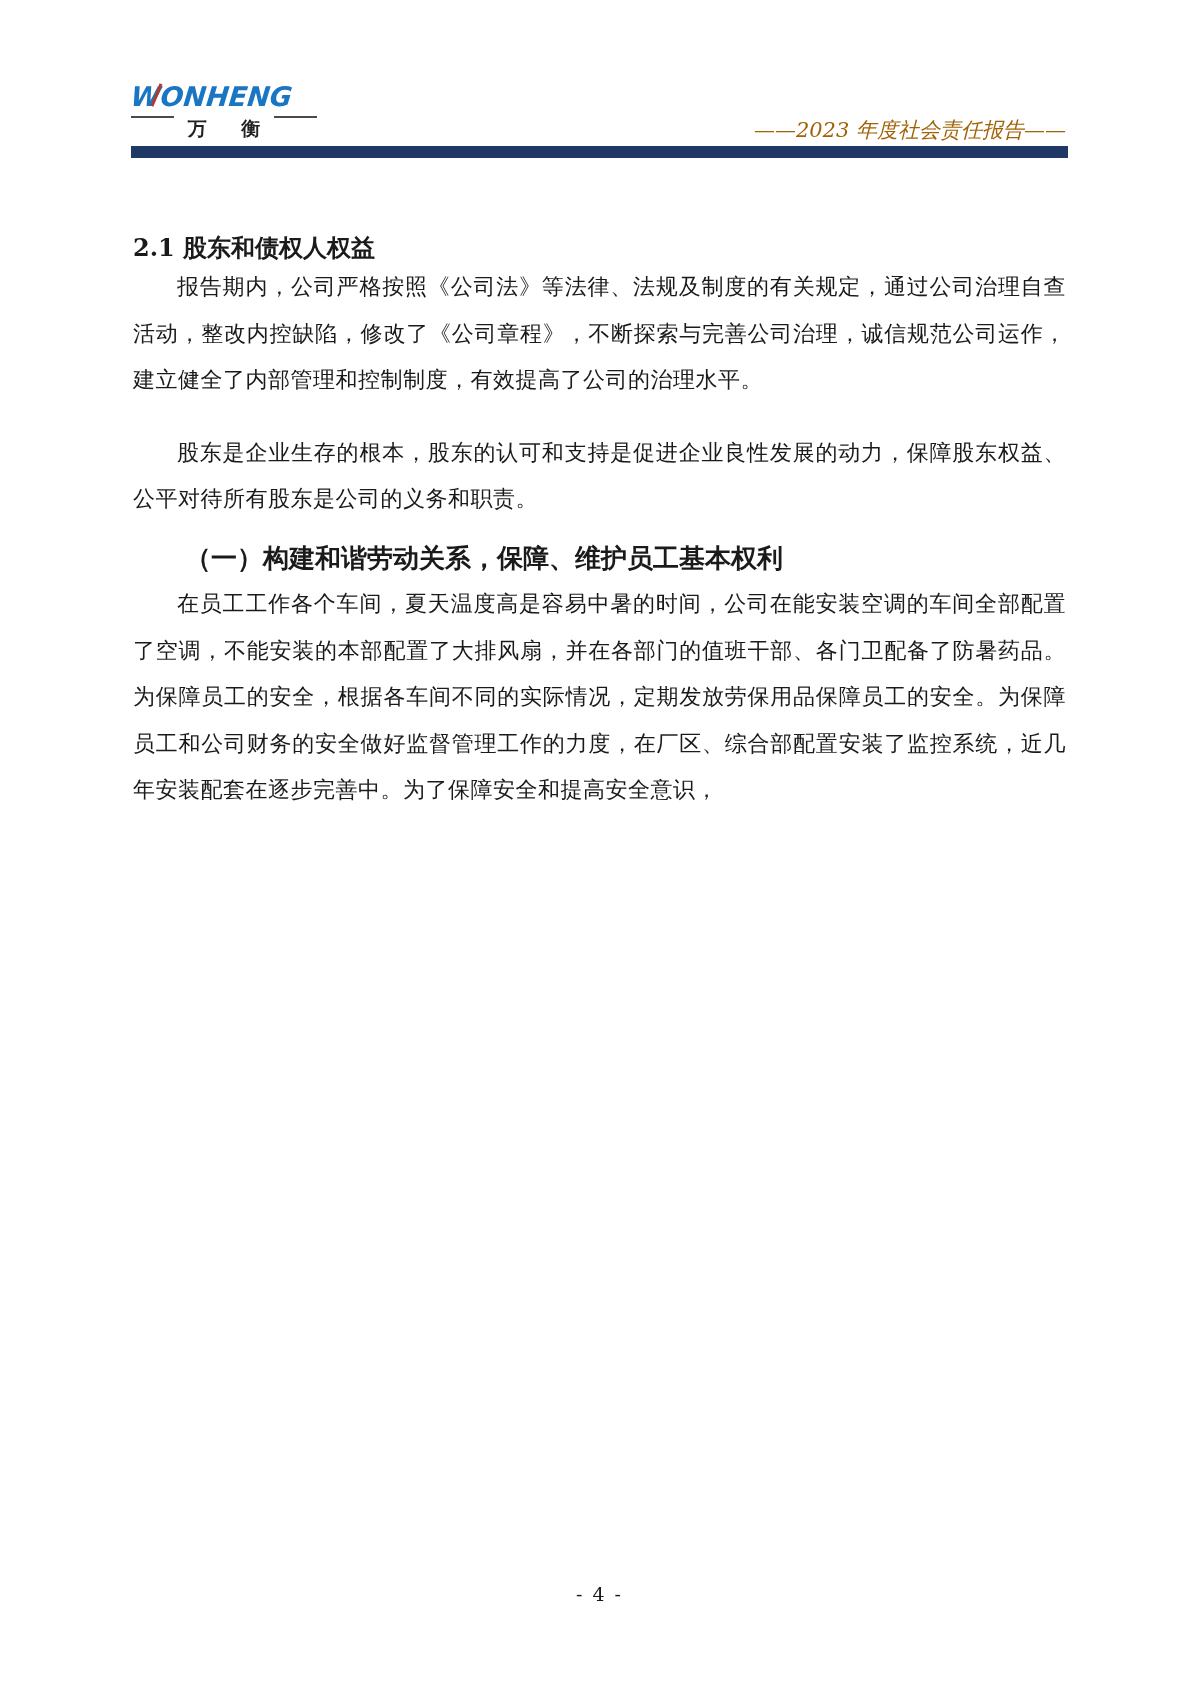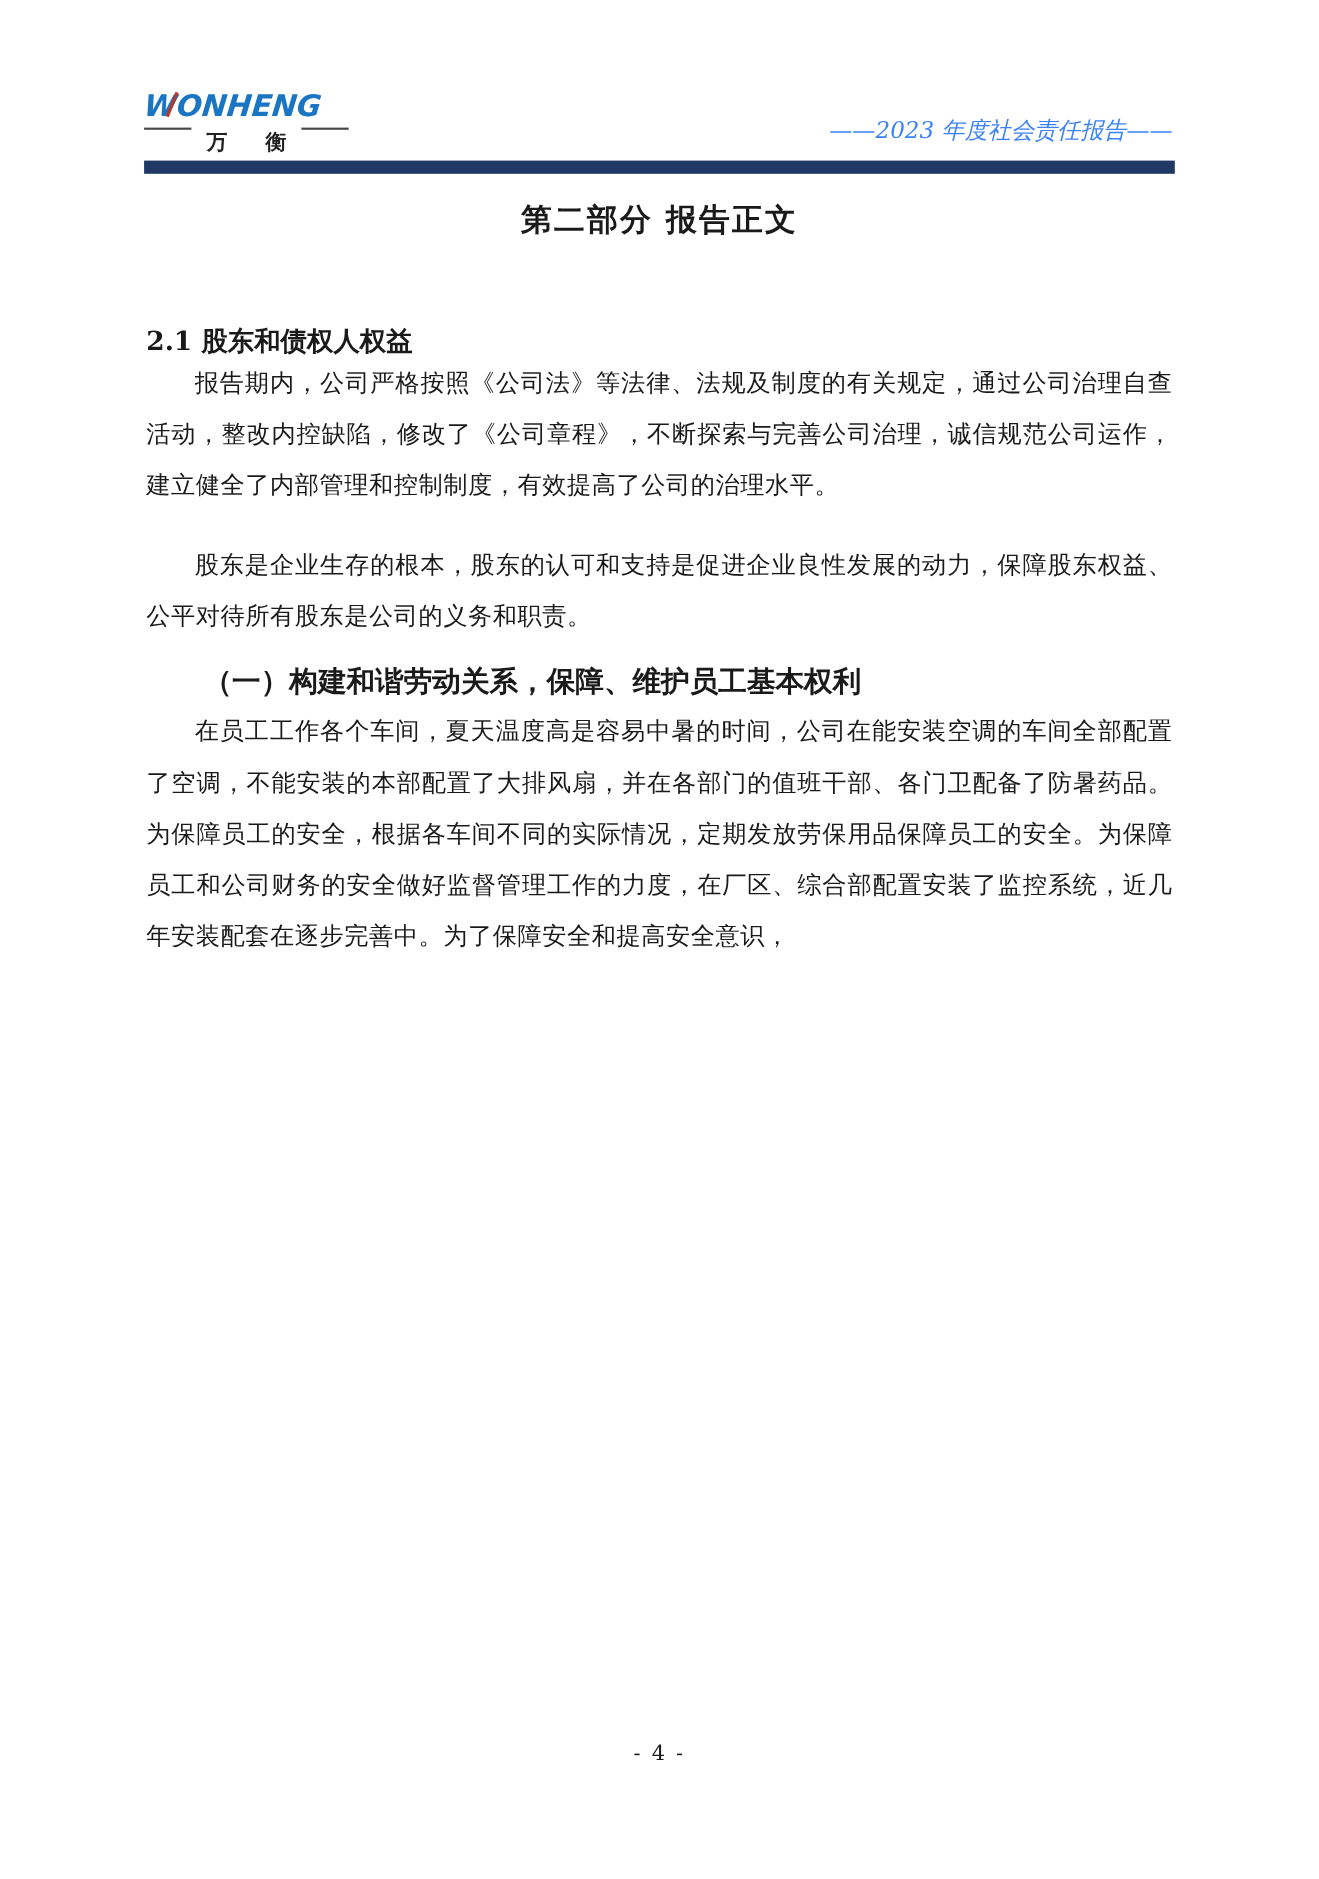--- a/index.html
+++ b/index.html
@@ -42,24 +42,24 @@
     font-weight: 700;
     font-size: 19px;
     letter-spacing: 14px;
     text-indent: 14px;
     color: #222;
     white-space: nowrap;
   }
   .report-label {
     position: absolute;
     right: 133px;
-    top: 104px;
+    top: 116px;
     font-size: 21px;
     font-style: italic;
-    color: #3b82f6;
+    color: #a16207;
     white-space: nowrap;
   }
   .header-bar {
     position: absolute;
     left: 131px; right: 131px; top: 146px;
     height: 12px;
     background: #1f3864;
   }
 
   
@@ -125,21 +125,20 @@
     <div class="logo-sub">
       <span class="logo-rule"></span>
       <span class="logo-subtext">万 衡</span>
       <span class="logo-rule"></span>
     </div>
   </div>
   <div class="report-label">——2023 年度社会责任报告——</div>
   <div class="header-bar"></div>
 
   <div class="body-content">
-    <h1 class="doc-title">第二部分 报告正文</h1>
 
     <h2 class="sec-heading first">2.1 股东和债权人权益</h2>
     <p class="para">报告期内，公司严格按照《公司法》等法律、法规及制度的有关规定，通过公司治理自查活动，整改内控缺陷，修改了《公司章程》，不断探索与完善公司治理，诚信规范公司运作，建立健全了内部管理和控制制度，有效提高了公司的治理水平。</p>
     <p class="para lead21">股东是企业生存的根本，股东的认可和支持是促进企业良性发展的动力，保障股东权益、公平对待所有股东是公司的义务和职责。</p>
 
     <h3 class="sub-heading">（一）构建和谐劳动关系，保障、维护员工基本权利</h3>
     <p class="para">在员工工作各个车间，夏天温度高是容易中暑的时间，公司在能安装空调的车间全部配置了空调，不能安装的本部配置了大排风扇，并在各部门的值班干部、各门卫配备了防暑药品。为保障员工的安全，根据各车间不同的实际情况，定期发放劳保用品保障员工的安全。为保障员工和公司财务的安全做好监督管理工作的力度，在厂区、综合部配置安装了监控系统，近几年安装配套在逐步完善中。为了保障安全和提高安全意识，</p>
   </div>
 
   <div class="page-footer">- 4 -</div>

